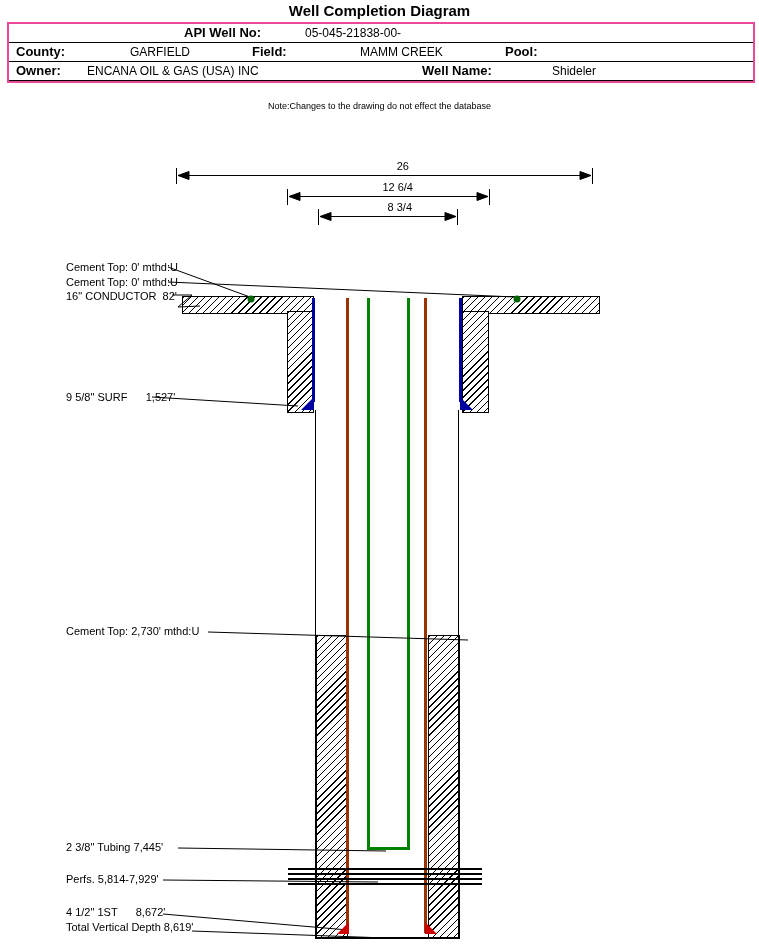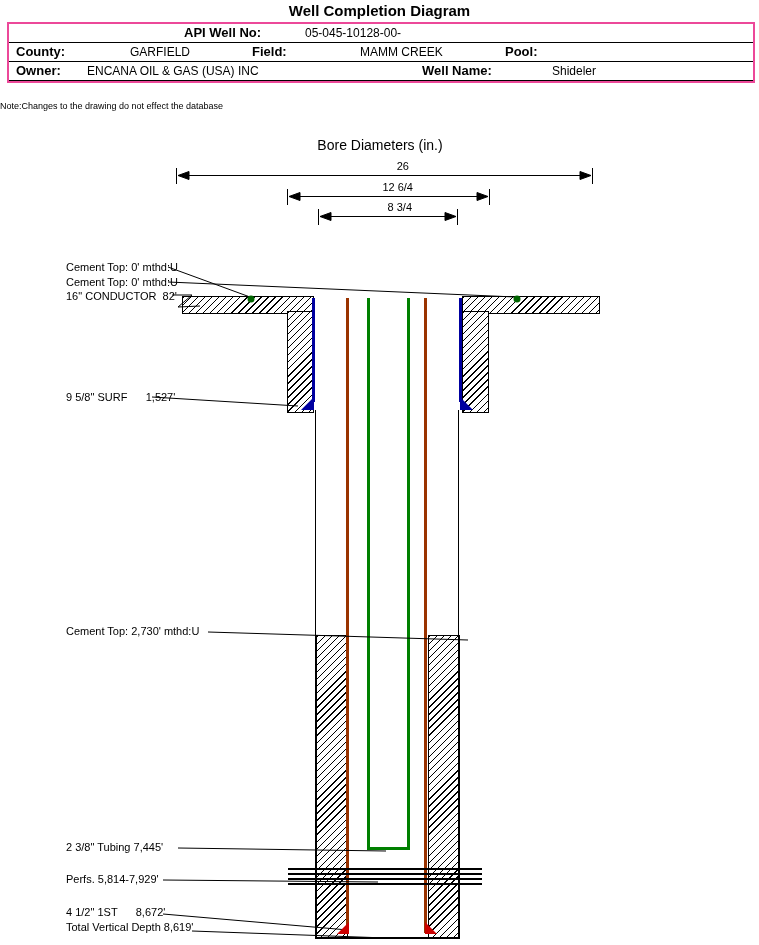--- a/index.html
+++ b/index.html
@@ -9,21 +9,21 @@
   .title{position:absolute;top:2px;left:0;width:759px;text-align:center;
          font-size:15px;font-weight:bold;}
 
   .hdr-table{position:absolute;left:7px;top:22px;width:744px;border:2px solid #ec4899;}
   .hrow{position:relative;height:18px;border-bottom:1px solid #000;}
   .hrow.last{border-bottom:none;}
   .hrow span{position:absolute;top:0;line-height:18px;white-space:pre;}
   .b{font-weight:bold;font-size:13px;}
   .v{font-size:12px;}
 
-  .note{position:absolute;top:101px;left:0;width:759px;font-size:9px;}
+  .note{position:absolute;top:101px;left:0;width:759px;text-align:center;font-size:9px;}
   .bore-title{position:absolute;top:137px;left:10px;width:740px;text-align:center;font-size:14px;}
   .dim-label{position:absolute;font-size:11px;text-align:right;width:50px;}
 
   .anno{position:absolute;font-size:11px;white-space:pre;z-index:6;}
 
   .hatch{position:absolute;background-color:#fff;border:1px solid #000;z-index:1;
          background-image:repeating-linear-gradient(135deg,#000 0,#000 1px,transparent 1px,transparent 5px);}
   .vline{position:absolute;z-index:2;}
   .hbar{position:absolute;background:#000;z-index:3;}
   .perf{position:absolute;left:288px;width:194px;height:2px;background:#000;z-index:4;}
@@ -36,40 +36,39 @@
 </head>
 <body>
 
 <div id="page">
 
   <div class="title">Well Completion Diagram</div>
 
   <div class="hdr-table">
     <div class="hrow">
       <span class="b" style="left:175px">API Well No:</span>
-      <span class="v" style="left:296px">05-045-10128-00-</span>
+      <span class="v" style="left:296px">05-045-21838-00-</span>
     </div>
     <div class="hrow">
       <span class="b" style="left:7px">County:</span>
       <span class="v" style="left:121px">GARFIELD</span>
       <span class="b" style="left:243px">Field:</span>
       <span class="v" style="left:351px">MAMM CREEK</span>
       <span class="b" style="left:496px">Pool:</span>
     </div>
     <div class="hrow">
       <span class="b" style="left:7px">Owner:</span>
       <span class="v" style="left:78px">ENCANA OIL &amp; GAS (USA) INC</span>
       <span class="b" style="left:413px">Well Name:</span>
       <span class="v" style="left:543px">Shideler</span>
     </div>
   </div>
 
   <div class="note">Note:Changes to the drawing do not effect the database</div>
 
-  <div class="bore-title">Bore Diameters (in.)</div>
   <div class="dim-label" style="left:359px;top:160px">26</div>
   <div class="dim-label" style="left:363px;top:181px">12 6/4</div>
   <div class="dim-label" style="left:362px;top:201px">8 3/4</div>
 
   <div class="anno" style="left:66px;top:261px">Cement Top: 0' mthd:U</div>
   <div class="anno" style="left:66px;top:276px">Cement Top: 0' mthd:U</div>
   <div class="anno" style="left:66px;top:290px">16" CONDUCTOR  82'</div>
   <div class="anno" style="left:66px;top:391px">9 5/8" SURF      1,527'</div>
   <div class="anno" style="left:66px;top:625px">Cement Top: 2,730' mthd:U</div>
   <div class="anno" style="left:66px;top:841px">2 3/8" Tubing 7,445'</div>

